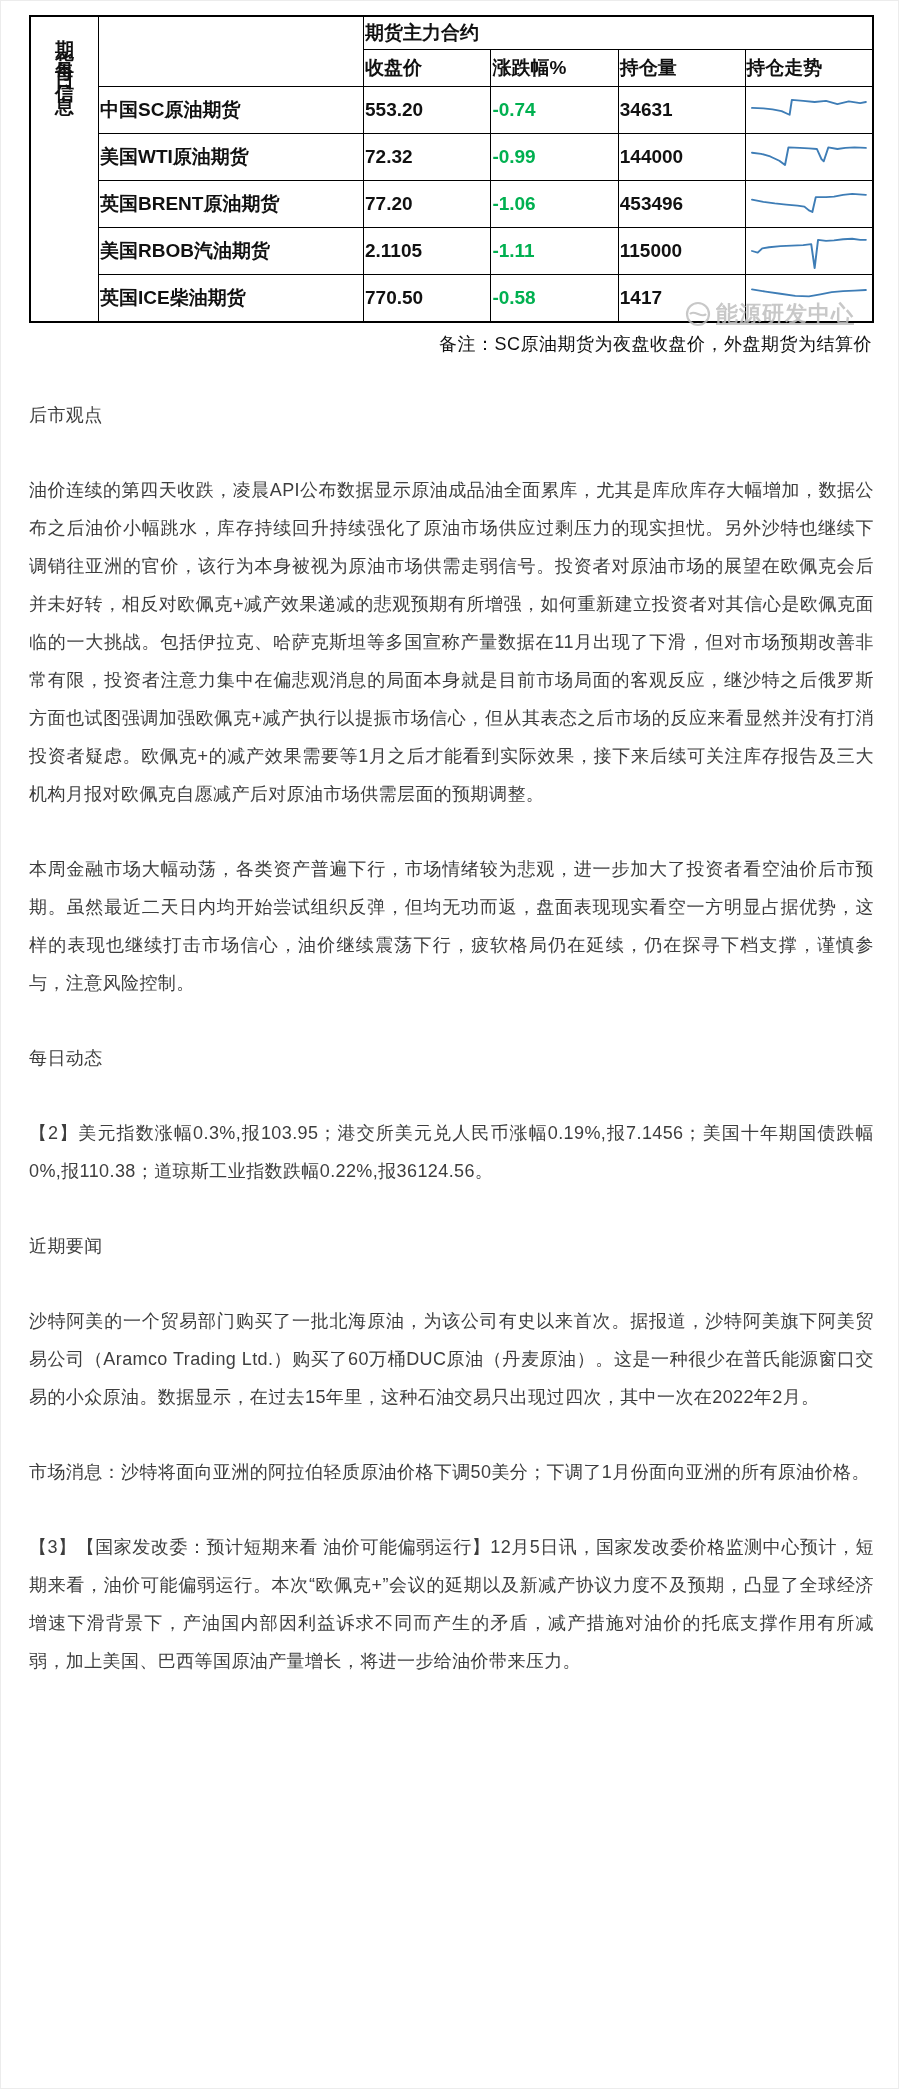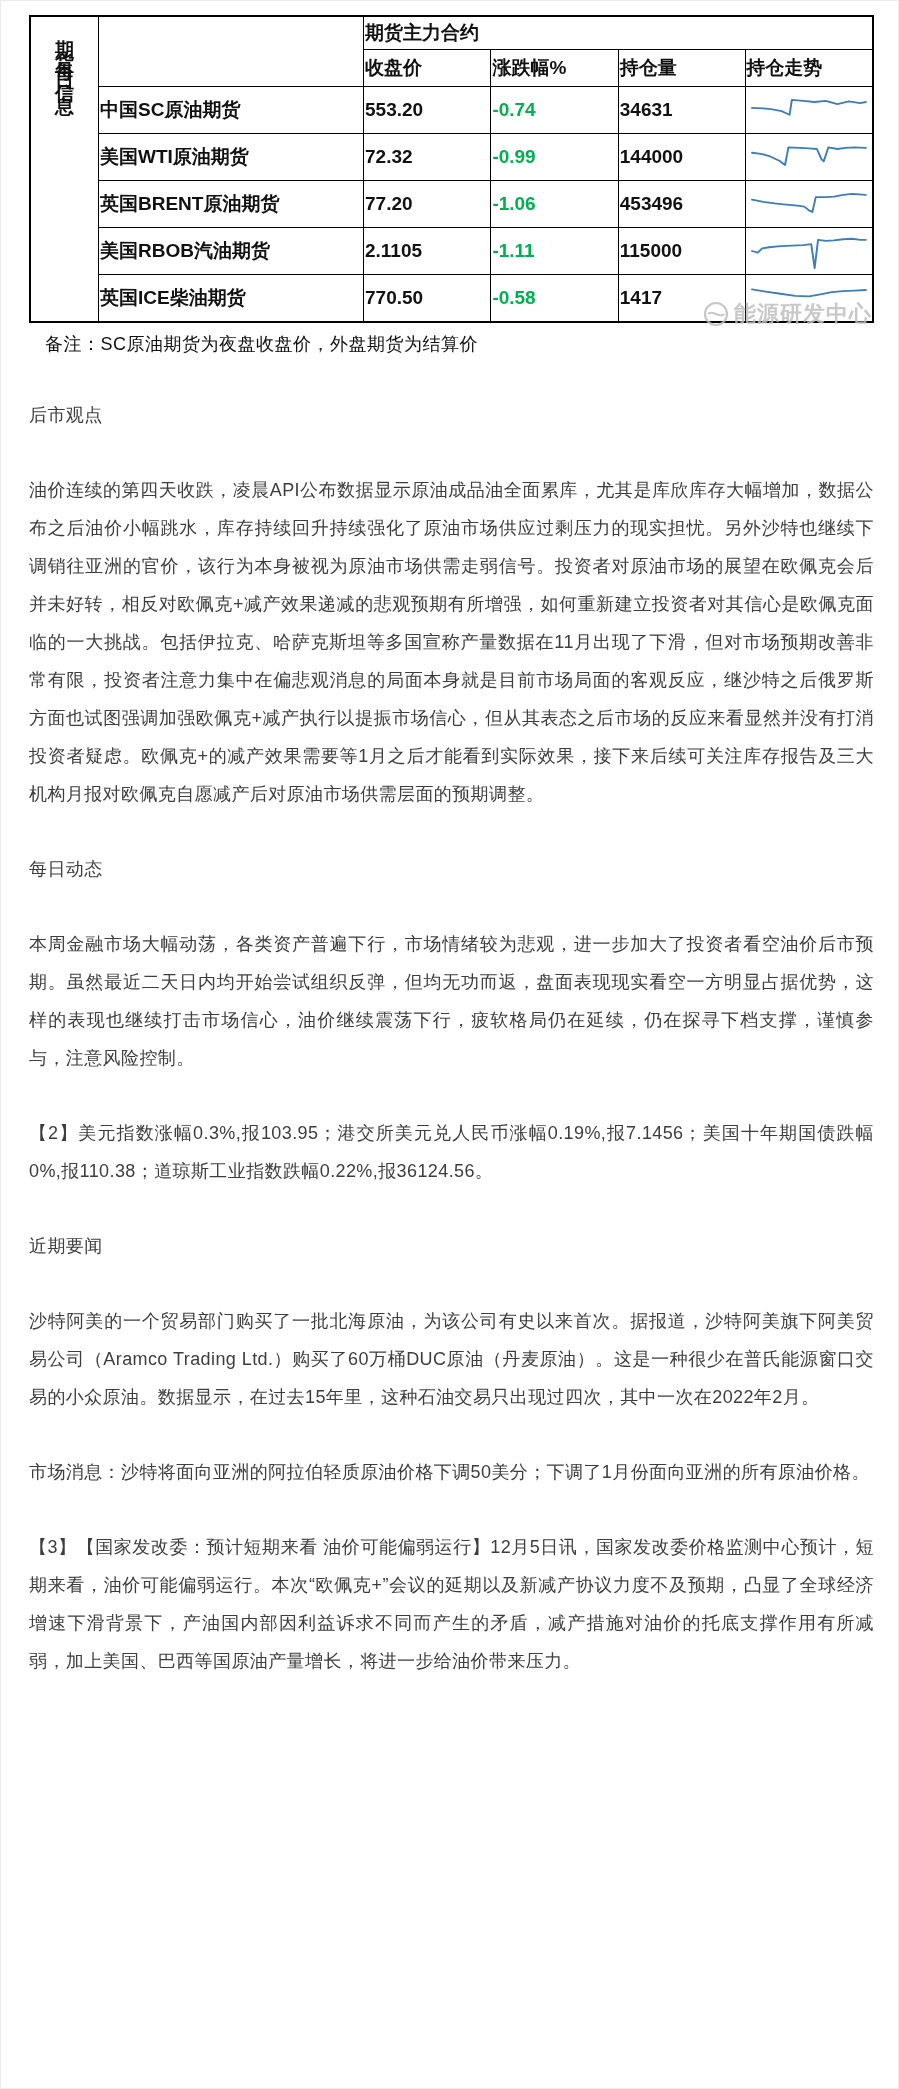--- a/index.html
+++ b/index.html
@@ -19,25 +19,25 @@
   td.hdr{background:var(--header-bg,#efefef);height:34px;font-size:19px;}
   td.group-hdr{height:30px;}
   td.name-hdr{width:262px;}
   tr.data td{height:40px;}
   td.c-close{width:125px;margin-top:11px;}
   td.c-chg{width:126px;color:var(--negative,#00B050) !important;}
   td.c-oi{width:128px;margin-left:20px;}
   td.c-spark{width:138px;padding:3px 6px;}
   td.c-spark svg{display:block;width:100%;height:32px;overflow:visible;}
   td.c-spark polyline{fill:none;stroke:var(--sparkline,#3E7DB6);stroke-width:1.7;stroke-linejoin:round;stroke-linecap:round;}
-  .watermark{position:absolute;right:2px;bottom:-6px;display:flex;align-items:center;gap:5px;
-    color:#bfbfbf;opacity:.85;font-weight:bold;font-size:22px;letter-spacing:1px;pointer-events:none;}
+  .watermark{position:absolute;right:20px;bottom:-6px;display:flex;align-items:center;gap:5px;
+    color:#bfbfbf;opacity:.85;font-weight:bold;font-size:22px;letter-spacing:1px;pointer-events:none;text-decoration:underline;}
   .watermark svg{display:block;}
   
-  .note{margin:9px 0 0 16px;font-size:18px;letter-spacing:.5px;color:#111;}
+  .note{margin:9px 0 0 16px;font-size:18px;letter-spacing:.5px;color:#111;text-align:right;}
   .body-text{margin-top:40px;width:845px;}
   .body-text .block{font-size:18px;line-height:38px;letter-spacing:.4px;
     color:#3d3d3d;text-align:justify;margin:0 0 37px 0;}
   .body-text .block.head{color:#3d3d3d;}
 </style>
 </head>
 <body>
 
 <div class="page">
 
@@ -121,22 +121,22 @@
       </svg>
       <span>能源研发中心</span>
     </div>
   </div>
 
   <p class="note">备注：SC原油期货为夜盘收盘价，外盘期货为结算价</p>
 
   <div class="body-text">
     <p class="block head">后市观点</p>
     <p class="block">油价连续的第四天收跌，凌晨API公布数据显示原油成品油全面累库，尤其是库欣库存大幅增加，数据公布之后油价小幅跳水，库存持续回升持续强化了原油市场供应过剩压力的现实担忧。另外沙特也继续下调销往亚洲的官价，该行为本身被视为原油市场供需走弱信号。投资者对原油市场的展望在欧佩克会后并未好转，相反对欧佩克+减产效果递减的悲观预期有所增强，如何重新建立投资者对其信心是欧佩克面临的一大挑战。包括伊拉克、哈萨克斯坦等多国宣称产量数据在11月出现了下滑，但对市场预期改善非常有限，投资者注意力集中在偏悲观消息的局面本身就是目前市场局面的客观反应，继沙特之后俄罗斯方面也试图强调加强欧佩克+减产执行以提振市场信心，但从其表态之后市场的反应来看显然并没有打消投资者疑虑。欧佩克+的减产效果需要等1月之后才能看到实际效果，接下来后续可关注库存报告及三大机构月报对欧佩克自愿减产后对原油市场供需层面的预期调整。</p>
+    <p class="block">本周金融市场大幅动荡，各类资产普遍下行，市场情绪较为悲观，进一步加大了投资者看空油价后市预期。虽然最近二天日内均开始尝试组织反弹，但均无功而返，盘面表现现实看空一方明显占据优势，这样的表现也继续打击市场信心，油价继续震荡下行，疲软格局仍在延续，仍在探寻下档支撑，谨慎参与，注意风险控制。</p>
     <p class="block head">每日动态</p>
-    <p class="block">本周金融市场大幅动荡，各类资产普遍下行，市场情绪较为悲观，进一步加大了投资者看空油价后市预期。虽然最近二天日内均开始尝试组织反弹，但均无功而返，盘面表现现实看空一方明显占据优势，这样的表现也继续打击市场信心，油价继续震荡下行，疲软格局仍在延续，仍在探寻下档支撑，谨慎参与，注意风险控制。</p>
     <p class="block">【2】美元指数涨幅0.3%,报103.95；港交所美元兑人民币涨幅0.19%,报7.1456；美国十年期国债跌幅0%,报110.38；道琼斯工业指数跌幅0.22%,报36124.56。</p>
     <p class="block head">近期要闻</p>
     <p class="block">沙特阿美的一个贸易部门购买了一批北海原油，为该公司有史以来首次。据报道，沙特阿美旗下阿美贸易公司（Aramco Trading Ltd.）购买了60万桶DUC原油（丹麦原油）。这是一种很少在普氏能源窗口交易的小众原油。数据显示，在过去15年里，这种石油交易只出现过四次，其中一次在2022年2月。</p>
     <p class="block">市场消息：沙特将面向亚洲的阿拉伯轻质原油价格下调50美分；下调了1月份面向亚洲的所有原油价格。</p>
     <p class="block">【3】【国家发改委：预计短期来看 油价可能偏弱运行】12月5日讯，国家发改委价格监测中心预计，短期来看，油价可能偏弱运行。本次“欧佩克+”会议的延期以及新减产协议力度不及预期，凸显了全球经济增速下滑背景下，产油国内部因利益诉求不同而产生的矛盾，减产措施对油价的托底支撑作用有所减弱，加上美国、巴西等国原油产量增长，将进一步给油价带来压力。</p>
   </div>
 
 </div>
 
 </body></html>

